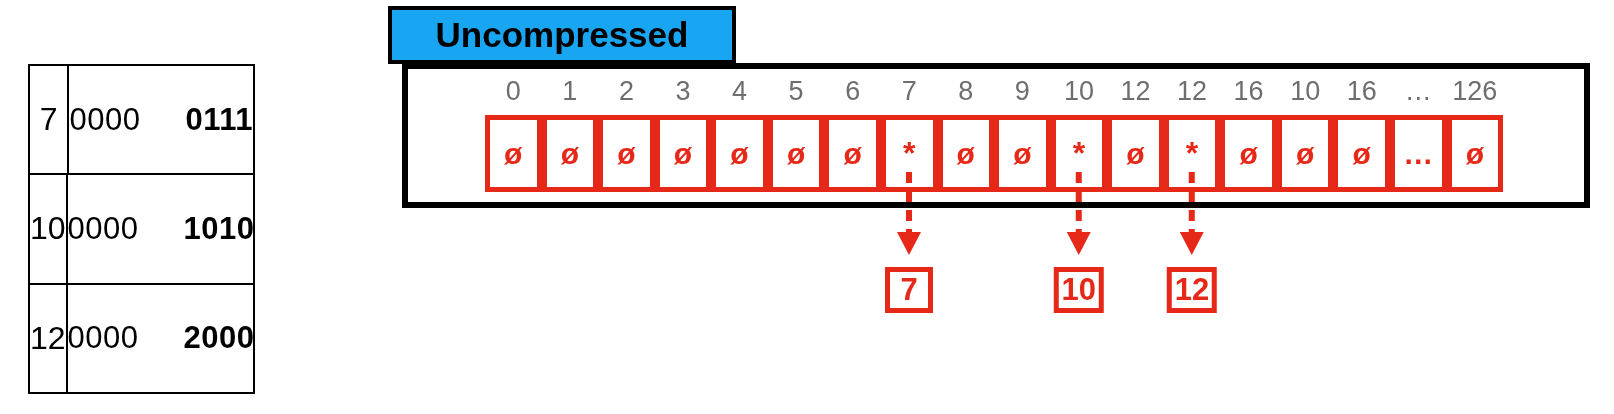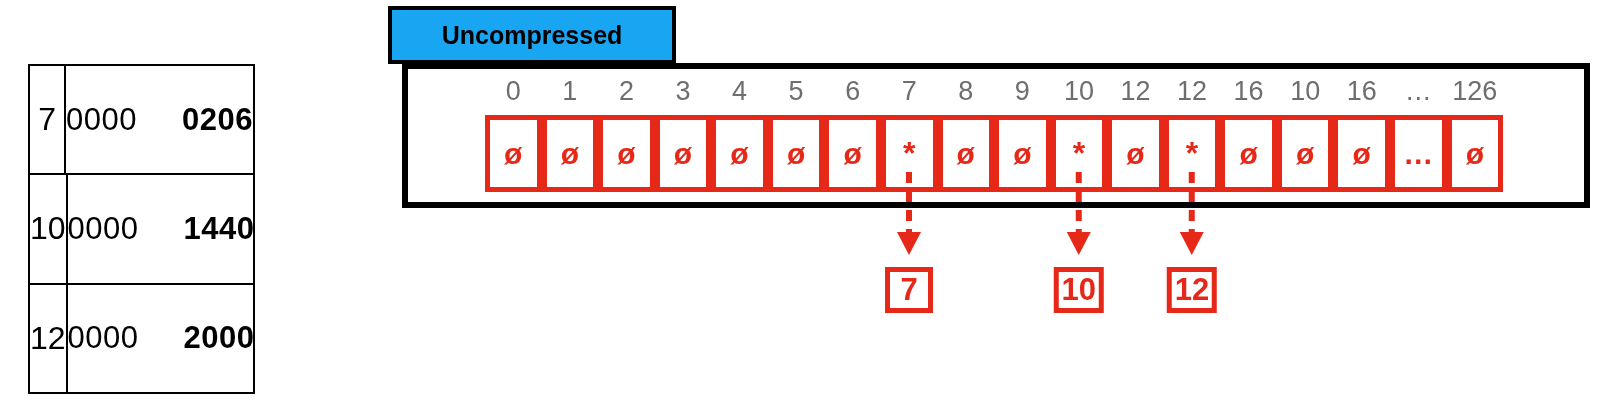--- a/index.html
+++ b/index.html
@@ -48,25 +48,25 @@
     letter-spacing: 0.5px;
     white-space: nowrap;
     gap: 45px;
   }
   .legend-bin b { font-weight: bold; }
 
   
   .tab {
     position: absolute;
     left: 388px; top: 6px;
-    width: 288px; height: 58px;
+    width: 348px; height: 58px;
     background: var(--blue);
     border: 4px solid var(--border_black);
     display: flex; align-items: center; justify-content: center;
-    font-size: 25px; font-weight: bold; color: #000;
+    font-size: 35px; font-weight: bold; color: #000;
     z-index: 4;
   }
 
   
   .bitmap-box {
     position: absolute;
     left: 402px; top: 63px;
     width: 1188px; height: 145px;
     border: 6px solid var(--border_black);
     background: transparent;
@@ -131,28 +131,28 @@
 </head>
 <body>
 
 <div class="canvas">
 
   <div class="legend-table">
       <div class="legend-row">
         <div class="legend-num">7</div>
         <div class="legend-bin">
           <span>0000</span>
-          <b>0206</b>
+          <b>0111</b>
         </div>
       </div>
       <div class="legend-row">
         <div class="legend-num">10</div>
         <div class="legend-bin">
           <span>0000</span>
-          <b>1440</b>
+          <b>1010</b>
         </div>
       </div>
       <div class="legend-row">
         <div class="legend-num">12</div>
         <div class="legend-bin">
           <span>0000</span>
           <b>2000</b>
         </div>
       </div>
     </div>

